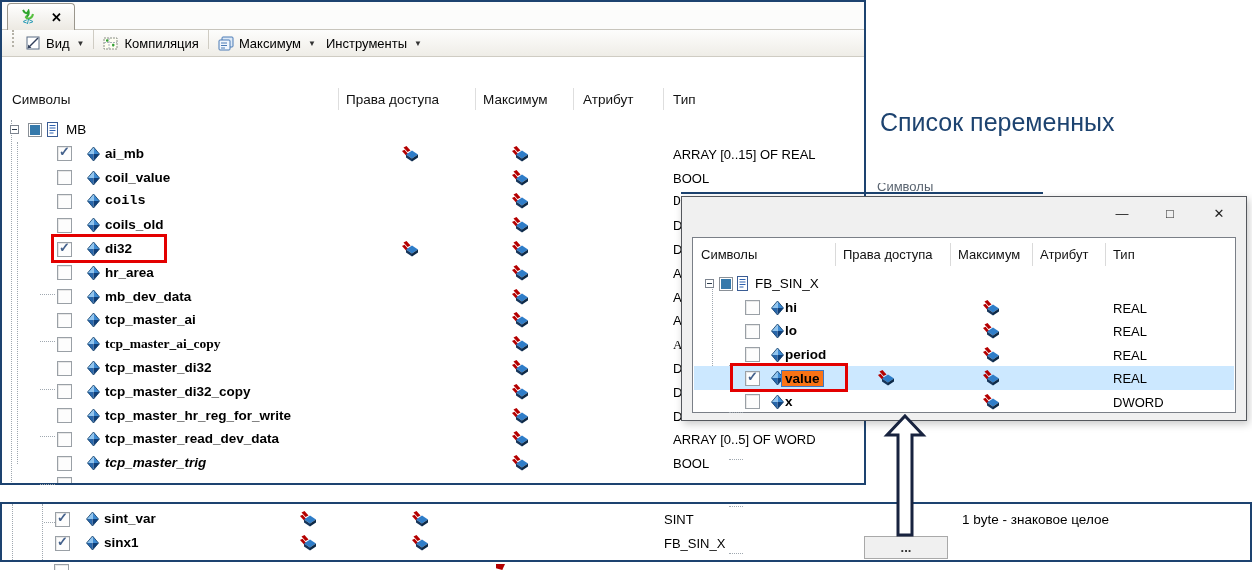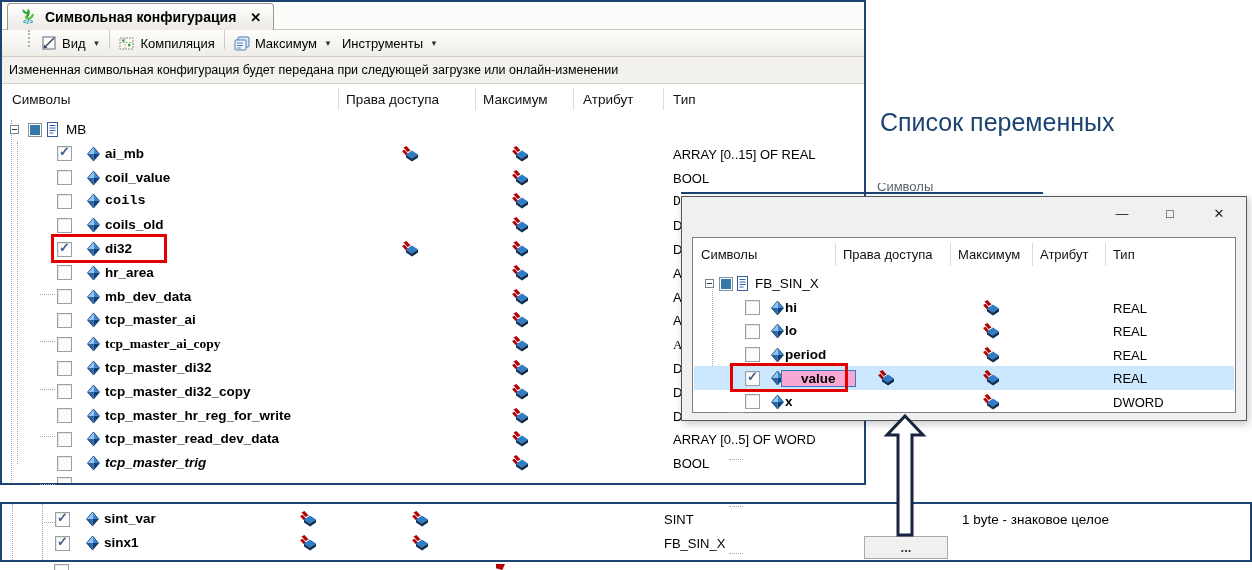--- a/index.html
+++ b/index.html
@@ -14,21 +14,21 @@
   
   .main-window{position:absolute;left:0;top:0;width:866px;height:485px;background:#fff;
     border:2px solid var(--navy);z-index:1;}
   .tabstrip{position:absolute;left:0;top:0;right:0;height:28px;background:#fcfcfb;
     border-bottom:1px solid #c8c5bc;}
   .tab{position:absolute;left:5px;top:1px;height:27px;padding:0 12px;display:flex;align-items:center;gap:8px;
     background:linear-gradient(#ffffff,#ece9e2);border:1px solid #9a968c;border-bottom:none;
     border-radius:4px 4px 0 0;font-size:14px;font-weight:bold;}
   .tab .close{font-size:13px;font-weight:bold;margin-left:6px;cursor:default;}
   .toolbar{position:absolute;left:0;top:28px;right:0;height:27px;display:flex;
-    background:linear-gradient(#fdfdfc,#efede7);border-bottom:1px solid #cfccc3;padding-left:24px;font-size:13px;}
+    background:linear-gradient(#fdfdfc,#efede7);border-bottom:1px solid #cfccc3;padding-left:8px;font-size:13px;}
   .grip{width:3px;height:17px;border-left:2px dotted #b5b2a8;margin:0 6px 0 2px;}
   .tool{display:flex;align-items:center;gap:5px;padding:2px 5px;}
   .caret{font-size:8px;color:#333;margin-left:2px;}
   .tsep{width:1px;height:19px;background:#cfccc3;margin:0 4px;}
   .infobar{position:absolute;left:0;top:55px;right:0;height:27px;background:#f2f1ee;
     border-bottom:1px solid #d6d3ca;display:flex;align-items:center;padding-left:7px;font-size:12.5px;}
   .col-h{position:absolute;font-size:13.5px;color:#111;top:90px;}
   .col-sep{position:absolute;top:86px;height:22px;width:1px;background:#dedede;}
   .icn{display:inline-block;line-height:0;}
   
@@ -50,21 +50,21 @@
   .editor{position:absolute;left:681px;top:196px;width:566px;height:225px;background:#f0f0f0;
     border:1px solid #54575c;box-shadow:2px 3px 8px rgba(0,0,0,0.22);z-index:20;}
   .etitle{position:absolute;left:0;top:0;right:0;height:32px;background:#fff;display:flex;
     align-items:center;gap:8px;padding-left:10px;font-size:13.5px;}
   .wbtn{position:absolute;top:0;width:32px;height:32px;display:flex;align-items:center;
     justify-content:center;font-size:13px;color:#222;}
   .elist{position:absolute;left:10px;top:40px;width:544px;height:176px;background:#fff;border:1px solid #7a7f87;}
   .ecol-h{position:absolute;top:9px;font-size:13px;color:#111;}
   .ecol-sep{position:absolute;top:5px;height:23px;width:1px;background:#dadada;}
   .selbar{position:absolute;left:1px;width:540px;background:var(--sel);}
-  .sel-label{border:1px solid #3b78c4;background:#f9a8d4;padding:0 19px;margin-left:-4px;}
+  .sel-label{border:1px solid #3b78c4;background:#f97316;padding:0 3px;margin-left:-4px;}
   
   .annotation{position:absolute;left:880px;top:106px;z-index:30;color:var(--navy);
     font-size:25px;line-height:33px;font-weight:500;}
   .bg-fragment{position:absolute;left:681px;top:183px;width:362px;height:13px;overflow:hidden;z-index:5;}
   .bg-fragment .txt{position:absolute;left:196px;top:-4px;font-size:13px;color:#5a6470;}
   .bg-fragment .ln{position:absolute;left:0;top:9px;width:100%;height:2px;background:var(--navy);}
   .arrow-svg{position:absolute;left:880px;top:413px;z-index:25;}
   
   .bottom-panel{position:absolute;left:0;top:502px;width:1252px;height:60px;background:#fff;
     border:2px solid var(--navy);z-index:2;}
@@ -79,21 +79,20 @@
 <body>
 
 <div class="main-window">
   <div class="tabstrip">
     <div class="tab">
       <span class="icn" id="tab-icon"><svg width="17" height="16" viewBox="0 0 17 16">
             <path d="M3 1 C5 5 7 5 8.5 2 C9.5 6 7 8 5.5 7.5" stroke="#2ea52e" stroke-width="2" fill="none"></path>
             <path d="M5.5 7.5 C7 11 12 10 13 5" stroke="#57c03f" stroke-width="2" fill="none"></path>
             <text x="3" y="15" font-size="7" font-weight="bold" fill="#0d8fae">&lt;/&gt;</text>
           </svg></span>
-      <span>Символьная конфигурация</span>
       <span class="close">✕</span>
     </div>
   </div>
   <div class="toolbar">
     <span class="grip"></span>
     <span class="tool">
       <span class="icn" id="view-icon"><svg width="15" height="15" viewBox="0 0 15 15">
             <rect x="1" y="1" width="12" height="12" fill="#fff" stroke="#5b6d84"></rect>
             <line x1="12" y1="2" x2="2" y2="12" stroke="#33415c" stroke-width="1.5"></line>
             <polygon points="2,12 2,8.5 5.5,12" fill="#33415c"></polygon>
@@ -120,23 +119,20 @@
             <line x1="3" y1="9.5" x2="9" y2="9.5" stroke="#4a7ab5"></line>
             <line x1="3" y1="12" x2="7" y2="12" stroke="#4a7ab5"></line>
           </svg></span>
       <span>Максимум</span>
       <span class="caret">▼</span>
     </span>
     <span class="tool">
       <span>Инструменты</span>
       <span class="caret">▼</span>
     </span>
-  </div>
-  <div class="infobar">
-    <span>Измененная символьная конфигурация будет передана при следующей загрузке или онлайн-изменении</span>
   </div>
   <span class="col-h" style="left:10px">Символы</span>
   <span class="col-h" style="left:344px">Права доступа</span>
   <span class="col-h" style="left:481px">Максимум</span>
   <span class="col-h" style="left:581px">Атрибут</span>
   <span class="col-h" style="left:671px">Тип</span>
   <span class="col-sep" style="left:336px"></span>
   <span class="col-sep" style="left:473px"></span>
   <span class="col-sep" style="left:571px"></span>
   <span class="col-sep" style="left:661px"></span>

